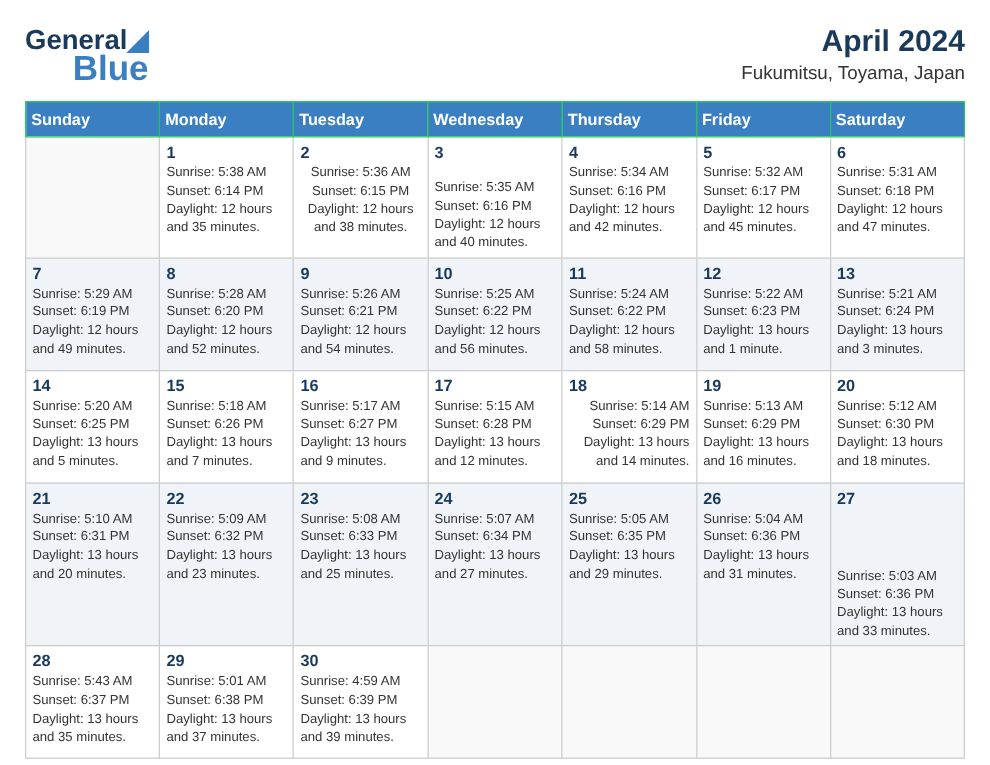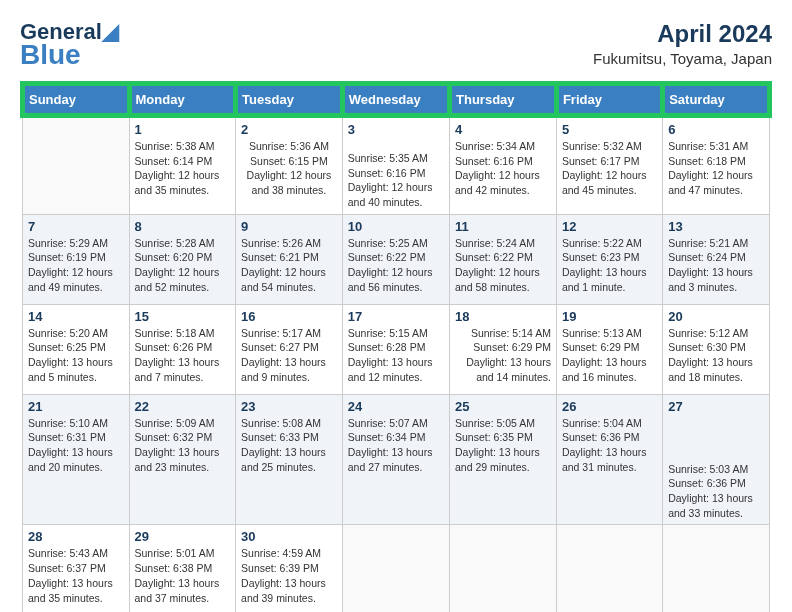--- a/index.html
+++ b/index.html
@@ -12,21 +12,21 @@
     }
     .header-area {
       display: flex;
       justify-content: space-between;
       align-items: flex-start;
       margin-bottom: 10px;
     }
     .logo {
       display: flex;
       flex-direction: column;
-      align-items: flex-start;
+      align-items: flex-end;
     }
     .title-area {
       text-align: right;
     }
     .month-title {
       font-size: 24px;
       font-weight: bold;
       color: #1a3a5c;
     }
     .subtitle {
@@ -39,21 +39,21 @@
       border-collapse: collapse;
       font-size: 11px;
     }
     .calendar thead tr th {
       background-color: #3a7fc1;
       color: #fff;
       padding: 6px 4px;
       text-align: left;
       font-size: 13px;
       font-weight: bold;
-      border: 5px solid #22c55e;
+      border: 1px solid #22c55e;
     }
     .calendar tbody tr td {
       border: 1px solid #ccc;
       vertical-align: top;
       padding: 4px 5px;
       width: 108px;
       min-height: 80px;
       height: 90px;
       color: #333;
     }

